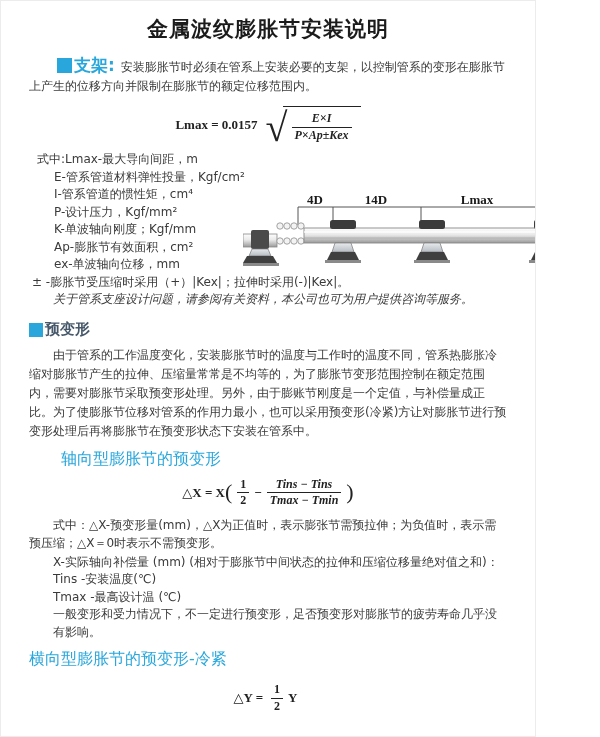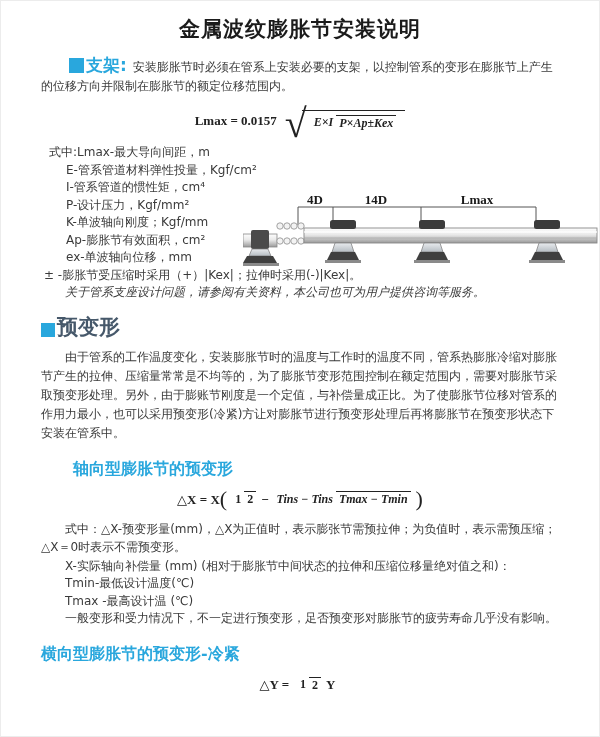--- a/index.html
+++ b/index.html
@@ -1,35 +1,35 @@
 <!DOCTYPE html>
 <html><head>
 <meta charset="utf-8">
 <style>
   html,body{margin:0;padding:0;background:#fff;}
   .page{
     position:relative;
-    width:600px;height:737px;
+    width:536px;height:737px;
     background:#fff;
     border:1px solid #ececec;
     box-sizing:border-box;
     font-family:"DejaVu Sans","Liberation Sans",sans-serif;
     color:#3a3a3a;
     font-size:12px;
     overflow:hidden;
   }
   .title{
     margin-top:14px;
     text-align:center;
     font-size:21px;
     font-weight:bold;
     color:#1b1b1b;
     letter-spacing:1px;
   }
-  .content{padding:0 40px;}
+  .content{padding:0 28px;}
   .para{margin:0;line-height:19px;}
   .support-para{margin-top:13px;text-indent:28px;}
   .sq{
     display:inline-block;width:15px;height:15px;
     background:#29a7dd;vertical-align:-2px;margin-right:2px;
   }
   .sq.small{width:14px;height:14px;}
   .sec-label{
     font-size:17px;font-weight:bold;color:#29a7dd;margin-right:6px;
   }
@@ -37,42 +37,42 @@
   
   .formula{
     text-align:center;
     font-family:"Liberation Serif","DejaVu Serif",serif;
     font-weight:bold;color:#222;font-size:13px;
   }
   .formula-lmax{margin-top:10px;}
   .fwrap{display:inline-flex;align-items:center;}
   .rad{font-size:40px;font-weight:400;line-height:30px;transform:translateY(3px);}
   .sqrt-box{border-top:1.8px solid #222;margin-left:-5px;padding:3px 9px 0 9px;}
-  .frac{display:inline-flex;flex-direction:row;align-items:center;line-height:1.3;font-size:12px;}
+  .frac{display:inline-flex;flex-direction:column;align-items:center;line-height:1.3;font-size:12px;}
   .frac .den{border-top:1.2px solid #222;padding:0 3px;}
   .frac .num{padding:0 3px;}
   .ital{font-style:italic;}
   .flhs{margin-right:8px;}
   .paren{font-size:22px;font-weight:400;transform:translateY(-1px);}
   .fgap{margin:0 5px;}
   
   .defs{margin-top:8px;padding-left:8px;line-height:17.5px;}
   .defs .def-line{margin-left:17px;}
   .defs .def-line:first-child{margin-left:0;}
   .defs .def-line:last-child{margin-left:-5px;}
   .consult{margin-top:0;text-indent:24px;line-height:17.5px;font-style:italic;}
   
   .diagram{position:absolute;left:242px;top:192px;width:356px;height:96px;}
   .dim-label{font-family:"Liberation Serif","DejaVu Serif",serif;font-weight:bold;font-size:13px;fill:#1a1a1a;}
   
   .preform-head{margin-top:11px;}
-  .preform-head .txt{font-size:21px;font-weight:bold;color:#46586a;vertical-align:1px;}
+  .preform-head .txt{font-size:15px;font-weight:bold;color:#46586a;vertical-align:1px;}
   .preform-para{margin-top:7px;text-indent:24px;line-height:19px;}
   .blue-sub{
-    font-size:16px;font-weight:bold;color:#29a7dd;margin-top:16px;
+    font-size:16px;font-weight:normal;color:#29a7dd;margin-top:8px;
   }
   .axial{margin-left:32px;}
   .formula-dx{margin-top:7px;}
   .x-explain{margin-top:7px;text-indent:24px;line-height:18.5px;}
   .x-lines{line-height:17.5px;margin-top:1px;}
   .x-lines .x-line{margin-left:24px;}
   .formula-dy{margin-top:12px;margin-bottom:14px;}
 </style>
 </head>
 <body>
@@ -132,21 +132,21 @@
           <span class="den">Tmax − Tmin</span>
         </span>
         <span class="paren">)</span>
       </span>
     </div>
 
     <p class="para x-explain">式中：△X-预变形量(mm)，△X为正值时，表示膨张节需预拉伸；为负值时，表示需预压缩；△X＝0时表示不需预变形。</p>
 
     <div class="x-lines">
       <div class="x-line">X-实际轴向补偿量 (mm) (相对于膨胀节中间状态的拉伸和压缩位移量绝对值之和)：</div>
-      <div class="x-line">Tmin-最低设计温度(℃)</div>
+      <div class="x-line">Tins -安装温度(℃)</div>
       <div class="x-line">Tmax -最高设计温  (℃)</div>
       <div class="x-line">一般变形和受力情况下，不一定进行预变形，足否预变形对膨胀节的疲劳寿命几乎没有影响。</div>
     </div>
 
     <div class="blue-sub">横向型膨胀节的预变形-冷紧</div>
 
     <div class="formula formula-dy">
       <span class="fwrap">
         <span class="flhs">△Y =</span>
         <span class="frac">

